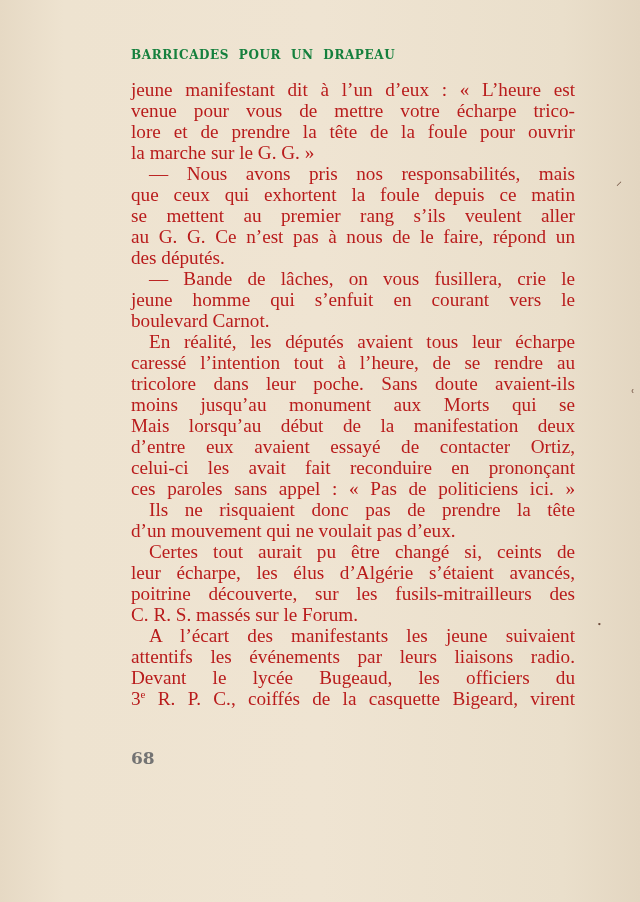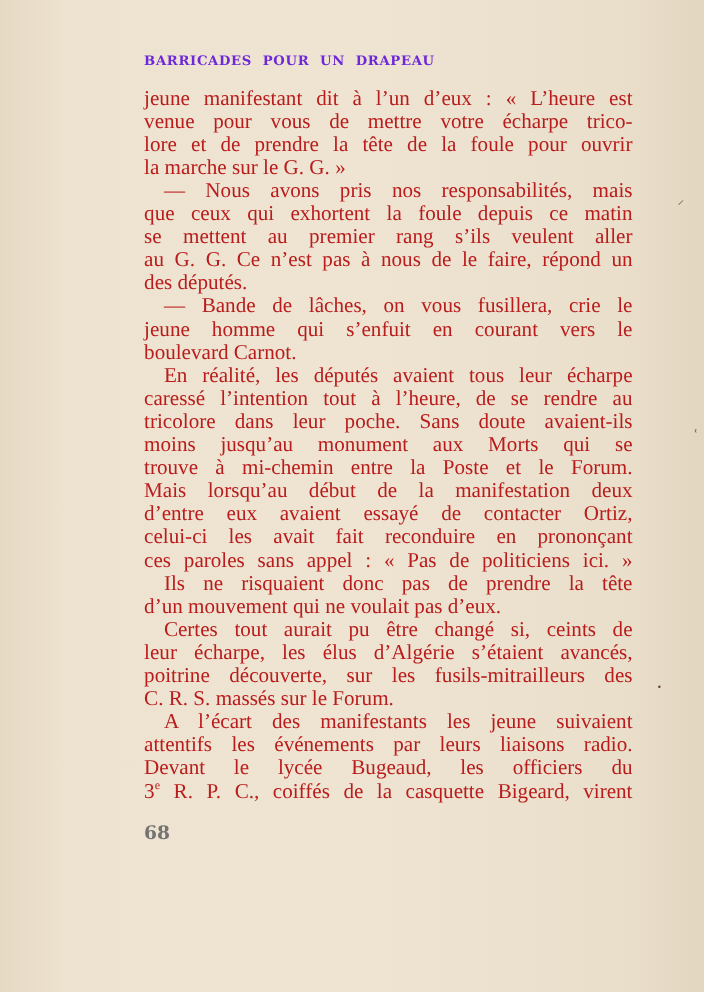--- a/index.html
+++ b/index.html
@@ -10,21 +10,21 @@
     font-family: "DejaVu Serif", "Liberation Serif", serif;
     color:#3b2a2c;
   }
   .page {
     position:absolute; left:0; top:0; width:640px; height:902px;
   }
   .running-head {
     position:absolute; left:131px; top:48px;
     font-family: "DejaVu Serif", serif;
     font-weight:bold; font-size:12px; letter-spacing:0.6px;
-    color:#6d28d9; word-spacing:5px;
+    color:#15803d; word-spacing:5px;
   }
   .text-block {
     position:absolute; left:131px; top:79px; width:444px;
   }
   .line {
     height:21px; line-height:21px;
     font-family: "Liberation Serif", "DejaVu Serif", serif;
     font-size:19.2px;
     white-space:nowrap;
     text-align:justify; text-align-last:justify;
@@ -56,21 +56,20 @@
       <div class="line">se mettent au premier rang s’ils veulent aller</div>
       <div class="line">au G. G. Ce n’est pas à nous de le faire, répond un</div>
       <div class="line last">des députés.</div>
       <div class="line indent">— Bande de lâches, on vous fusillera, crie le</div>
       <div class="line">jeune homme qui s’enfuit en courant vers le</div>
       <div class="line last">boulevard Carnot.</div>
       <div class="line indent">En réalité, les députés avaient tous leur écharpe</div>
       <div class="line">caressé l’intention tout à l’heure, de se rendre au</div>
       <div class="line">tricolore dans leur poche. Sans doute avaient-ils</div>
       <div class="line">moins jusqu’au monument aux Morts qui se</div>
-      <div class="line">trouve à mi-chemin entre la Poste et le Forum.</div>
       <div class="line">Mais lorsqu’au début de la manifestation deux</div>
       <div class="line">d’entre eux avaient essayé de contacter Ortiz,</div>
       <div class="line">celui-ci les avait fait reconduire en prononçant</div>
       <div class="line">ces paroles sans appel : « Pas de politiciens ici. »</div>
       <div class="line indent">Ils ne risquaient donc pas de prendre la tête</div>
       <div class="line last">d’un mouvement qui ne voulait pas d’eux.</div>
       <div class="line indent">Certes tout aurait pu être changé si, ceints de</div>
       <div class="line">leur écharpe, les élus d’Algérie s’étaient avancés,</div>
       <div class="line">poitrine découverte, sur les fusils-mitrailleurs des</div>
       <div class="line last">C. R. S. massés sur le Forum.</div>

